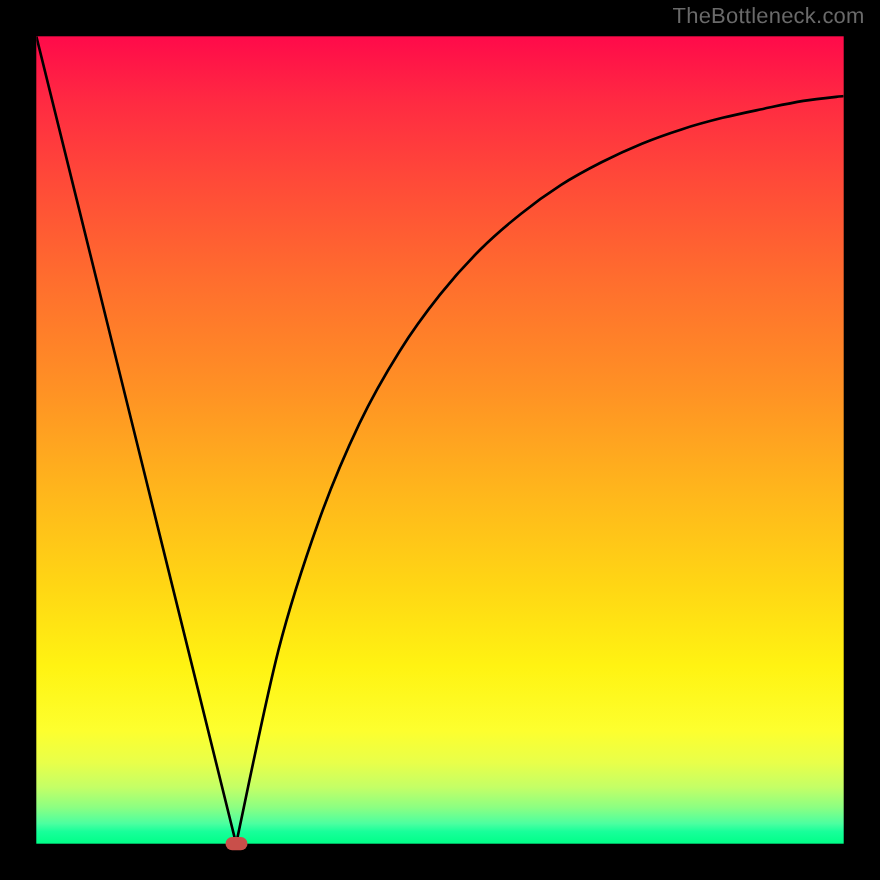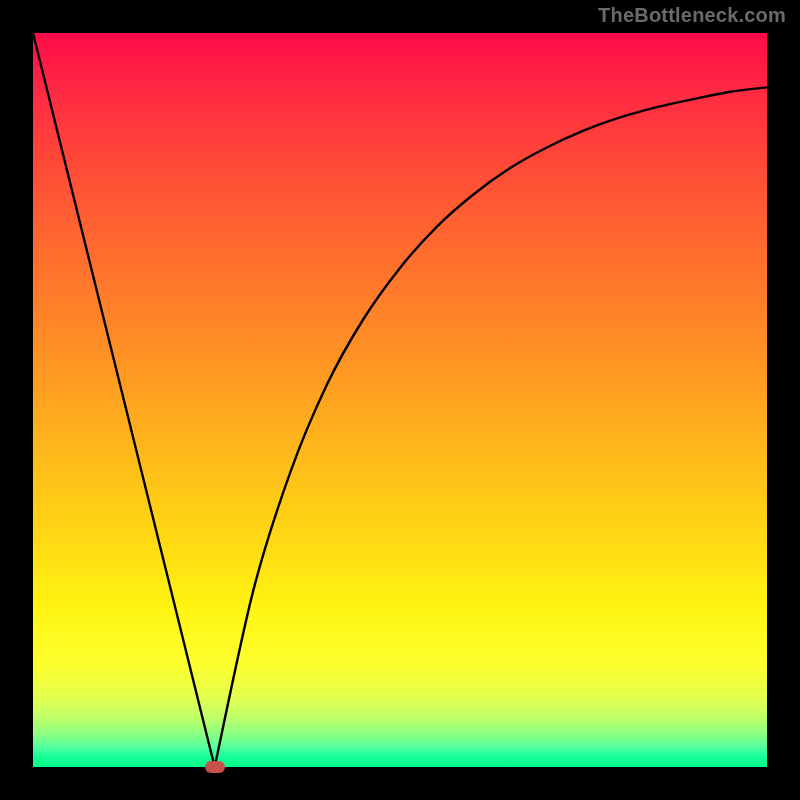--- a/index.html
+++ b/index.html
@@ -54,21 +54,21 @@
     background: #c94f4a;
     border-radius: 6px;
     transform: translate(-50%, -50%);
   }
   .watermark {
     position: absolute;
     top: 4px;
     right: 14px;
     color: #6a6a6a;
     font-size: 20px;
-    font-weight: 700;
+    font-weight: 400;
     letter-spacing: 0.2px;
   }
 </style>
 </head>
 <body>
 <div class="wrap">
 
   <div class="plot-area">
     <svg class="curve" viewBox="0 0 734 734" preserveAspectRatio="none">
       <path d="M 0.00 0.00 L 36.70 148.27 L 73.40 296.54 L 110.10 444.80 L 146.80 593.07 L 181.66 734.00 C 188.09 704.64, 207.66 606.77, 220.20 557.84 C 232.74 508.91, 244.67 474.65, 256.90 440.40 C 269.13 406.15, 281.37 378.01, 293.60 352.32 C 305.83 326.63, 318.07 305.83, 330.30 286.26 C 342.53 266.69, 354.77 250.29, 367.00 234.88 C 379.23 219.47, 391.47 206.01, 403.70 193.78 C 415.93 181.54, 428.17 171.27, 440.40 161.48 C 452.63 151.69, 464.87 142.89, 477.10 135.06 C 489.33 127.23, 501.57 120.74, 513.80 114.50 C 526.03 108.27, 538.27 102.64, 550.50 97.62 C 562.73 92.61, 574.97 88.32, 587.20 84.41 C 599.43 80.50, 611.67 77.19, 623.90 74.13 C 636.13 71.08, 648.37 68.63, 660.60 66.06 C 672.83 63.49, 685.07 60.68, 697.30 58.72 C 709.53 56.76, 727.88 55.05, 734.00 54.32" fill="none" stroke="#000000" stroke-width="2.4" id="curvePath"></path>

